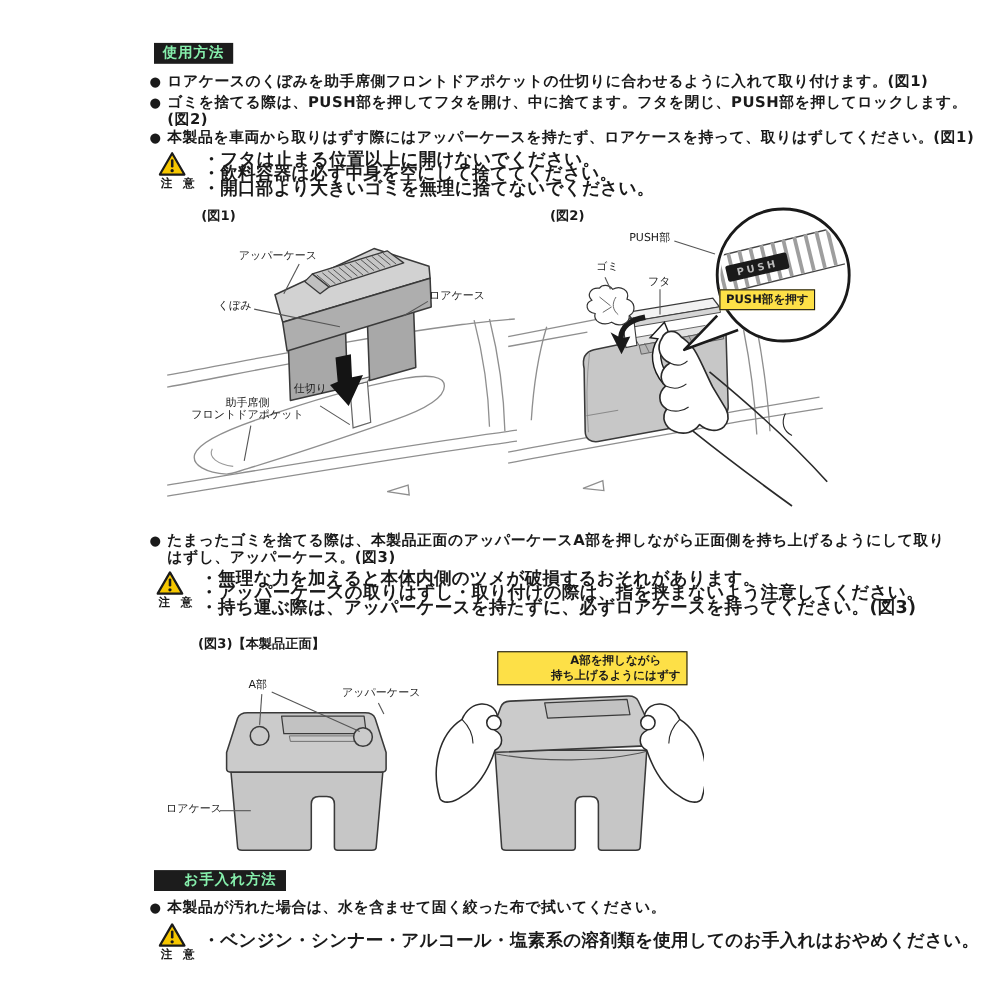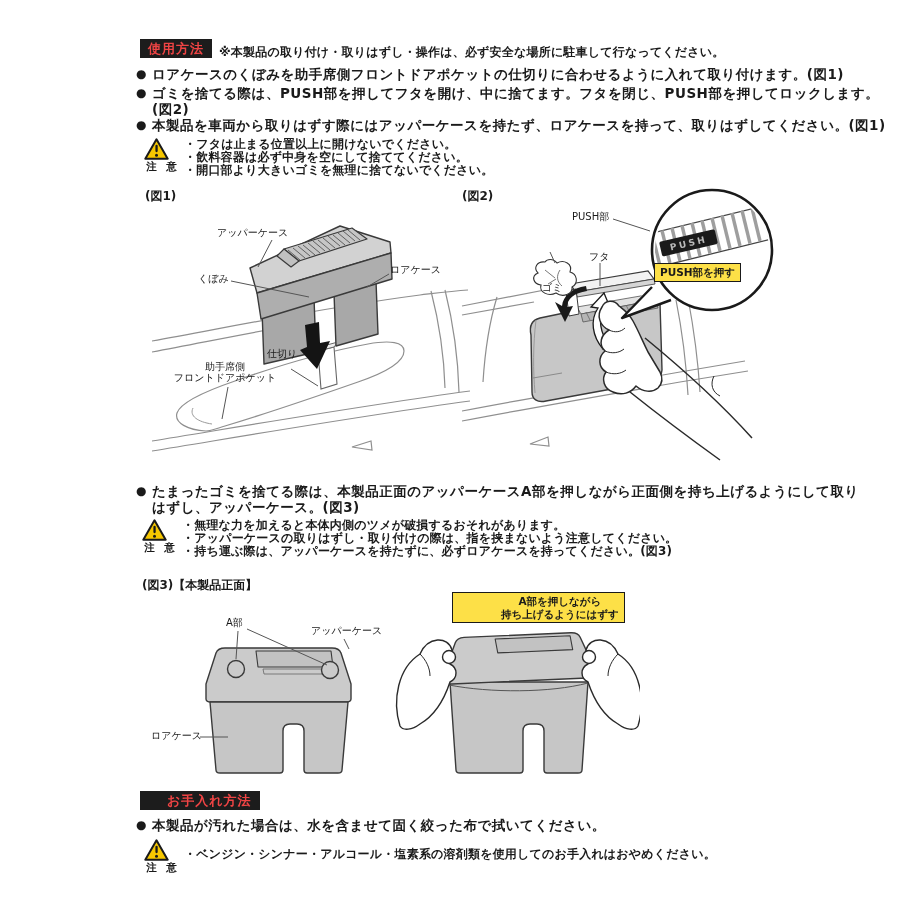--- a/index.html
+++ b/index.html
@@ -1,44 +1,43 @@
 <!DOCTYPE html>
 <html><head>
 <meta charset="utf-8">
 <style>
   html,body{margin:0;padding:0;background:#fff;}
   .page{position:relative;width:900px;height:900px;background:#ffffff;overflow:hidden;
         color:#1a1a1a;font-family:"DejaVu Sans","Liberation Sans",sans-serif;}
   .abs{position:absolute;}
-  .sec-hdr{background:#1c1c1c;color:#ef4444;font-weight:bold;font-size:13px;line-height:13px;
+  .sec-hdr{background:#1c1c1c;color:#86efac;font-weight:bold;font-size:13px;line-height:13px;
            padding:3px 8px;letter-spacing:1px;white-space:nowrap;}
   .note{font-size:12px;font-weight:bold;white-space:nowrap;letter-spacing:0.2px;}
   .para{display:flex;align-items:flex-start;}
   .dot{font-size:12px;font-weight:bold;line-height:16px;width:16px;flex:none;}
   .plines{font-size:13.5px;font-weight:bold;line-height:16px;letter-spacing:0.5px;}
   .plines div{white-space:nowrap;}
   .caution{display:flex;align-items:flex-start;}
   .c-icon-col{width:38px;flex:none;text-align:center;}
   .c-label{font-size:10.5px;font-weight:bold;letter-spacing:3px;white-space:nowrap;margin-top:0px;}
-  .c-lines{font-size:12px;font-weight:bold;line-height:13.2px;letter-spacing:0.2px;margin-left:2px;}
+  .c-lines{font-size:16px;font-weight:bold;line-height:13.2px;letter-spacing:0.2px;margin-left:2px;}
   .c-lines div{white-space:nowrap;}
-  .fig-title{font-size:12px;font-weight:bold;white-space:nowrap;}
+  .fig-title{font-size:12px;font-weight:bold;white-space:nowrap;margin-left:38px;}
   .fig-label{font-size:10px;line-height:11px;white-space:nowrap;}
   .fig-label.ctr{text-align:center;}
   .callout{border:1.4px solid #1a1a1a;background:#fde047;font-size:10.5px;font-weight:bold;
            text-align:center;padding:2px 5px;white-space:nowrap;line-height:12.5px;}
   svg{display:block;}
 </style>
 </head>
 <body>
 
 <div class="page">
 
   <span class="abs sec-hdr" style="left:140px;top:39px;">使用方法</span>
-  <span class="abs note" style="left:219px;top:44px;">※本製品の取り付け・取りはずし・操作は、必ず安全な場所に駐車して行なってください。</span>
 
   <div class="abs para" style="left:136px;top:66px;">
     <span class="dot">●</span>
     <div class="plines">
         <div>ロアケースのくぼみを助手席側フロントドアポケットの仕切りに合わせるように入れて取り付けます。(図1)</div>
       </div>
   </div>
   <div class="abs para" style="left:136px;top:85px;">
     <span class="dot">●</span>
     <div class="plines">
@@ -226,21 +225,21 @@
     </g>
 
     <g stroke="#555" stroke-width="1" fill="none">
       <path d="M613,219 L650,231"></path>
       <path d="M550,252 L555,263"></path>
       <path d="M600,263 L600,286"></path>
     </g>
   </svg>
 
   <span class="abs fig-label" style="left:572px;top:211px;">PUSH部</span>
-  <span class="abs fig-label" style="left:542px;top:237px;margin-top:45px;">ゴミ</span>
+  <span class="abs fig-label" style="left:542px;top:237px;">ゴミ</span>
   <span class="abs fig-label" style="left:589px;top:251px;">フタ</span>
   <span class="abs callout" style="left:654px;top:263px;">PUSH部を押す</span>
 
   <div class="abs para" style="left:136px;top:483px;">
     <span class="dot">●</span>
     <div class="plines">
       <div>たまったゴミを捨てる際は、本製品正面のアッパーケースA部を押しながら正面側を持ち上げるようにして取り</div>
       <div>はずし、アッパーケース。(図3)</div>
     </div>
   </div>

